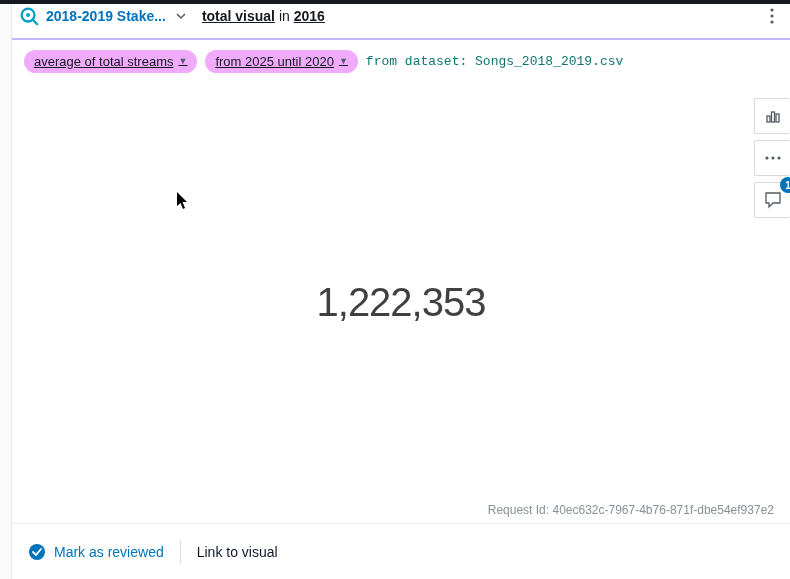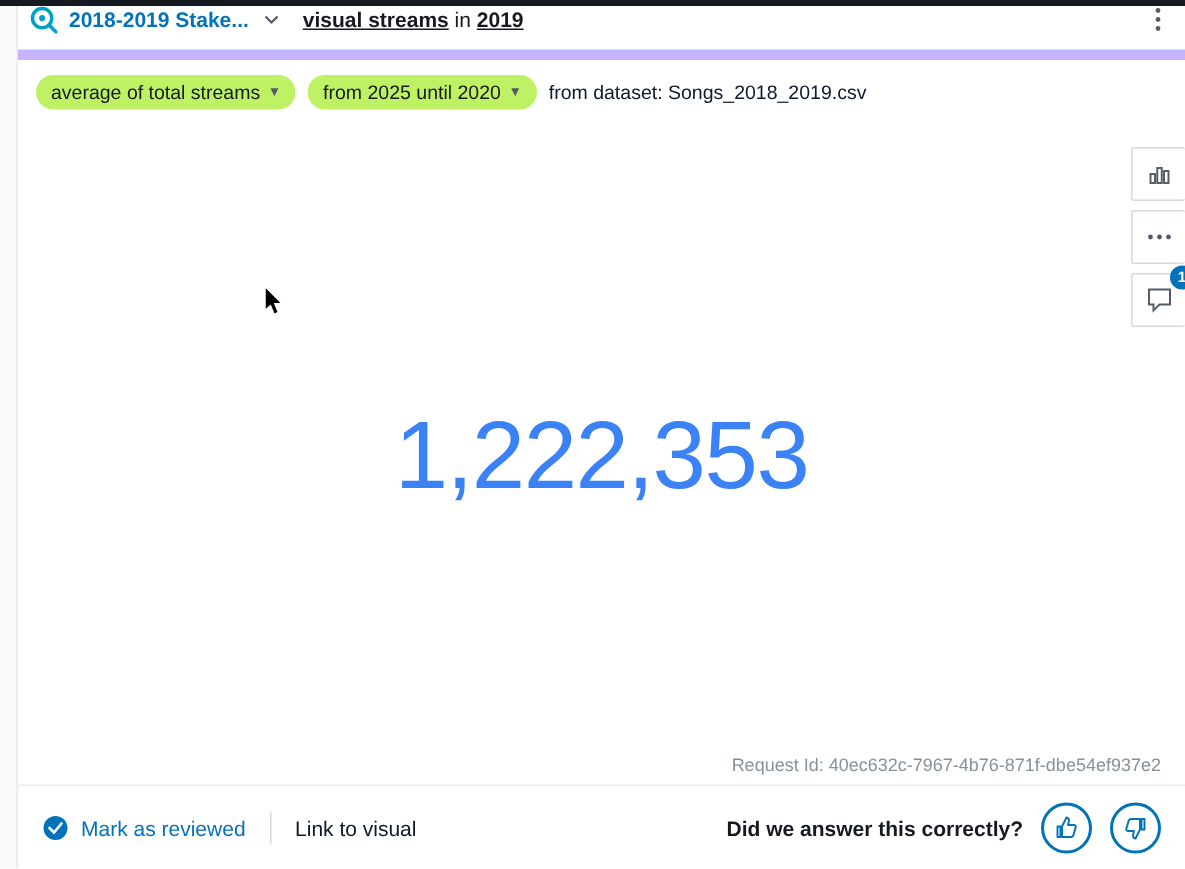--- a/index.html
+++ b/index.html
@@ -37,21 +37,21 @@
       bottom: 0;
       background: #fff;
       display: flex;
       flex-direction: column;
     }
     .header-bar {
       height: 36px;
       display: flex;
       align-items: center;
       padding: 0 12px 11px 6px;
-      border-bottom: 7px solid #c4b5fd;
+      border-bottom: 2px solid #c4b5fd;
       gap: 6px;
     }
     .logo-q {
       width: 22px;
       height: 22px;
       flex-shrink: 0;
     }
     .stake-label {
       color: #0073bb;
       font-size: 14px;
@@ -86,49 +86,51 @@
     }
     .filter-row {
       min-height: 42px;
       display: flex;
       align-items: center;
       padding: 8px 12px;
       gap: 8px;
       flex-wrap: wrap;
     }
     .pill {
-      background: #bef264;
+      background: #f0abfc;
       border-radius: 14px;
       padding: 4px 10px;
       font-size: 13px;
       color: #16191f;
       display: inline-flex;
       align-items: center;
       gap: 5px;
       cursor: pointer;
+      text-decoration: underline;
     }
     .pill .caret {
       font-size: 9px;
       color: #545b64;
     }
     .dataset-label {
       font-size: 13px;
-      color: #0f172a;
+      color: #0f766e;
+      font-family: Liberation Mono, monospace;
     }
     .content-body {
       flex: 1;
       position: relative;
       display: flex;
       align-items: center;
       justify-content: center;
     }
     .big-number {
-      font-size: 64px;
+      font-size: 40px;
       font-weight: 400;
-      color: #3b82f6;
+      color: #404040;
       letter-spacing: -1px;
     }
     .right-tools {
       position: absolute;
       right: 0;
       top: 16px;
       display: flex;
       flex-direction: column;
       gap: 6px;
     }
@@ -246,21 +248,21 @@
       <circle cx="11" cy="11" r="2.2" fill="#00a1c9"></circle>
       <line x1="16" y1="16" x2="21" y2="21" stroke="#00a1c9" stroke-width="2.5" stroke-linecap="round"></line>
     </svg>
     <span class="stake-label">2018-2019 Stake...</span>
     <span class="chevron-btn">
       <svg width="10" height="10" viewBox="0 0 10 10">
           <path d="M1 3 L5 7 L9 3" stroke="#545b64" stroke-width="1.5" fill="none"></path>
         </svg>
     </span>
     <span class="query-text">
-      <span class="underline">visual streams</span><span> in </span><span class="underline">2019</span>
+      <span class="underline">total visual</span><span> in </span><span class="underline">2016</span>
     </span>
     <span class="kebab-btn">
       <svg width="4" height="16" viewBox="0 0 4 16">
         <circle cx="2" cy="2" r="1.6" fill="#545b64"></circle>
         <circle cx="2" cy="8" r="1.6" fill="#545b64"></circle>
         <circle cx="2" cy="14" r="1.6" fill="#545b64"></circle>
       </svg>
     </span>
   </div>
 
@@ -319,28 +321,15 @@
     <div class="mark-reviewed">
       <svg class="check-circle" viewBox="0 0 18 18">
         <circle cx="9" cy="9" r="8" fill="#0073bb"></circle>
         <path d="M5 9 L8 12 L13 6" stroke="#fff" stroke-width="1.8" fill="none" stroke-linecap="round"></path>
       </svg>
       <span>Mark as reviewed</span>
     </div>
     <div class="divider"></div>
     <div class="link-visual">Link to visual</div>
 
-    <div class="footer-right">
-      <span class="feedback-q">Did we answer this correctly?</span>
-      <div class="thumb-btn">
-        <svg width="16" height="16" viewBox="0 0 16 16">
-          <path d="M2 7 H4 V14 H2 Z M5 14 V7 L8 1 C9 1 10 2 9.5 4 L9 6 H13 C14 6 14.5 7 14 8 L12.5 13 C12.2 13.7 11.6 14 11 14 Z" fill="none" stroke="#0073bb" stroke-width="1.3" stroke-linejoin="round"></path>
-        </svg>
-      </div>
-      <div class="thumb-btn">
-        <svg width="16" height="16" viewBox="0 0 16 16">
-          <path d="M14 9 H12 V2 H14 Z M11 2 V9 L8 15 C7 15 6 14 6.5 12 L7 10 H3 C2 10 1.5 9 2 8 L3.5 3 C3.8 2.3 4.4 2 5 2 Z" fill="none" stroke="#0073bb" stroke-width="1.3" stroke-linejoin="round"></path>
-        </svg>
-      </div>
-    </div>
   </div>
 
 </div>
 
 </body></html>

